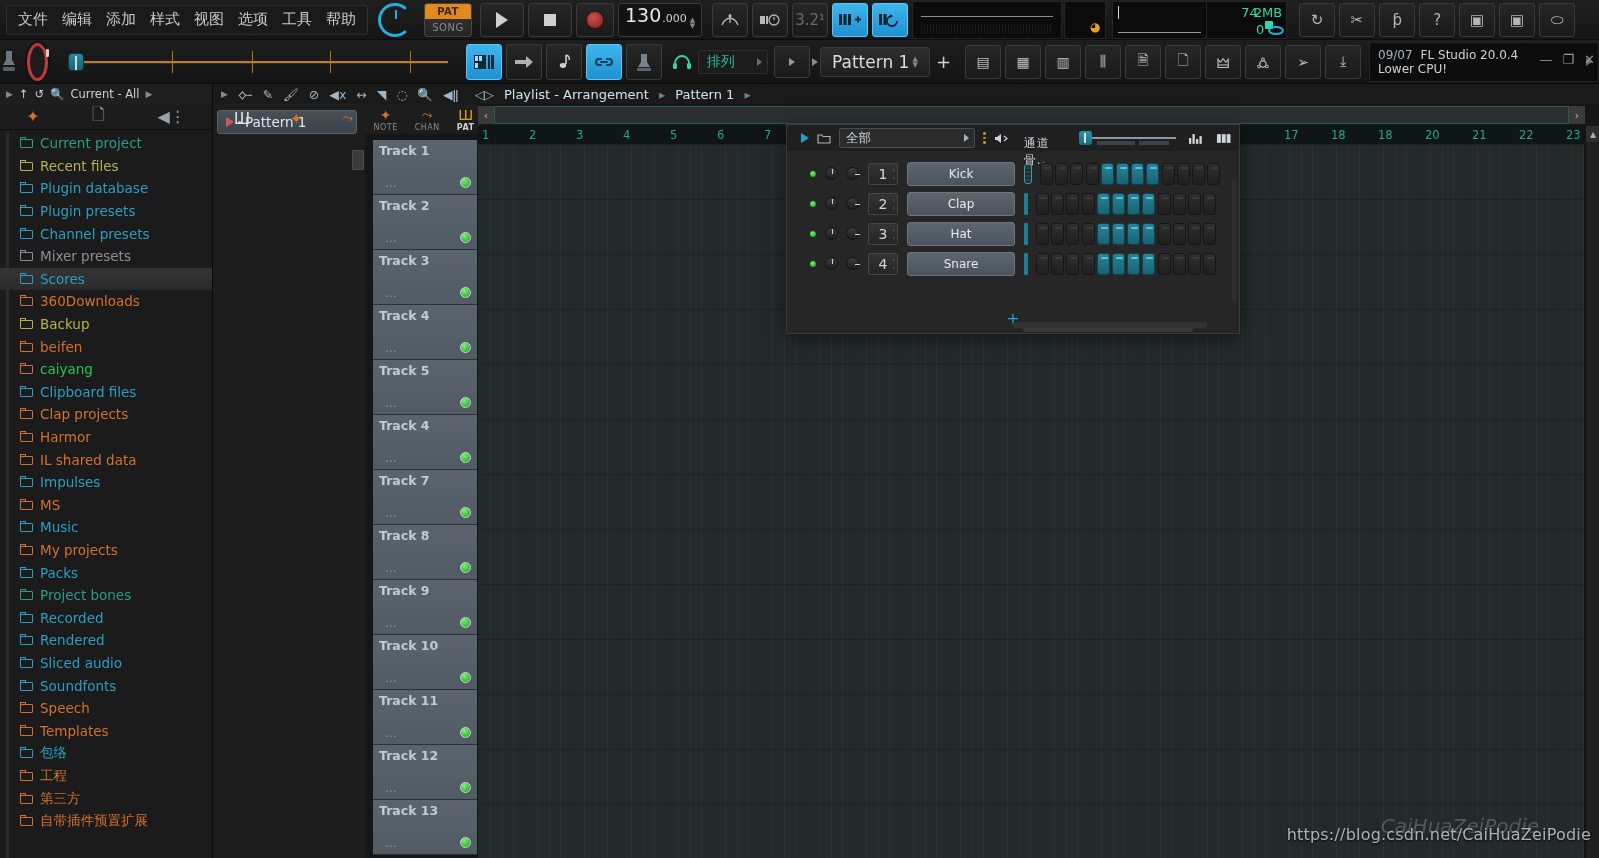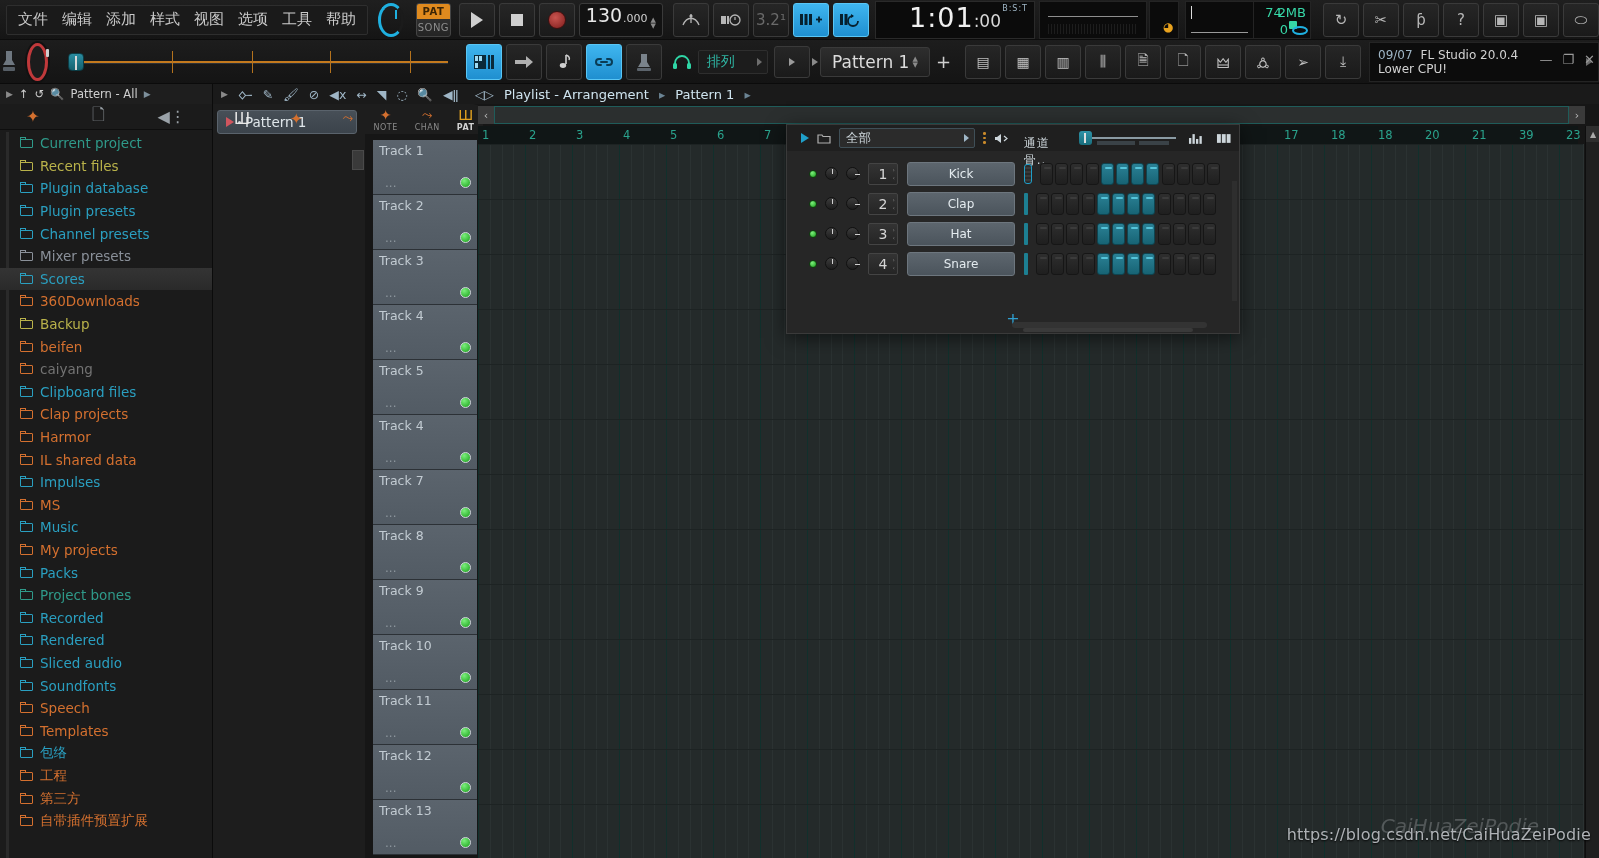--- a/index.html
+++ b/index.html
@@ -214,21 +214,21 @@
   }
   .tl-num{position:absolute;font-size:11.5px;color:#2aa38d;}
 
   .tracks{position:absolute;left:373px;top:140px;width:104px;height:718px;overflow:hidden;}
   .track{
     height:55px;margin-bottom:0px;
     background:linear-gradient(#5b646d,#525b64);
     border-bottom:1px solid #2c3136;position:relative;
     border-top-right-radius:0;
   }
-  .track .nm{position:absolute;left:6px;top:3px;color:#c2cbd2;font-size:12.5px;}
+  .track .nm{position:absolute;left:6px;top:3px;color:#c2cbd2;font-size:12.5px;font-weight:bold;}
   .track .dots{position:absolute;left:12px;bottom:4px;color:#8d979e;font-size:12px;}
   .track .led{position:absolute;right:6px;bottom:6px;width:11px;height:11px;border-radius:50%;
     background:radial-gradient(circle at 35% 30%,#7cf07c,#17a017);border:1.5px solid #cfd6da;}
 
   .grid{
     position:absolute;left:478px;top:144px;width:1105px;height:714px;
     background:#242a2a;
   }
   .grid .vmaj{position:absolute;top:0;bottom:0;width:1px;background:#11302c;}
   .grid .vmin{position:absolute;top:0;bottom:0;width:1px;background:#2b3232;}
@@ -376,25 +376,20 @@
     </div>
     <div class="tbtn on" style="width:36px">
       <svg width="24" height="15" viewBox="0 0 24 15">
           <rect x="1" y="2" width="3" height="11" fill="#06202e"></rect>
           <rect x="5.5" y="2" width="3" height="11" fill="#06202e"></rect>
           <path d="M14 4 a5 5 0 1 0 5 5" stroke="#06202e" fill="none" stroke-width="1.8"></path>
           <path d="M12 2 l3 2 -3 2z" fill="#06202e"></path>
         </svg>
     </div>
 
-    <div class="time-display">
-      <span class="big">1:01</span>
-      <span class="small">:00</span>
-      <span class="bst">B:S:T</span>
-    </div>
 
     <div class="meterbox">
       <div class="line"></div>
       <div class="hatch"></div>
     </div>
     <div class="clockbox">
       <span class="c">◕</span>
     </div>
 
     <div class="cpubox">
@@ -557,21 +552,21 @@
       <span>✕</span>
     </div>
   </div>
 
   <div class="sidebar">
     <div class="sb-head">
       <span style="color:#8a8a8a;font-size:9px">▶</span>
       <span style="color:#cfcfcf">↑</span>
       <span style="color:#cfcfcf">↺</span>
       <span style="color:#cfcfcf">🔍</span>
-      <span>Pattern - All</span>
+      <span>Current - All</span>
       <span style="color:#7d8f9b;font-size:9px">▶</span>
     </div>
     <div class="sb-tabs">
       <span style="color:#d4702f">✦</span>
       <span style="color:#9aa2a8">🗋</span>
       <span style="color:#9aa2a8">◀⋮</span>
     </div>
     <div class="sb-scrollbar"></div>
     <div class="sb-list" id="sblist">
         <div class="sb-item">
@@ -642,21 +637,21 @@
             <span class="t"></span>
             <span class="b"></span>
           </span>
           <span style="color: rgb(212, 112, 47);">beifen</span>
         </div>
         <div class="sb-item">
           <span class="sb-ic folder" style="color: rgb(212, 112, 47);">
             <span class="t"></span>
             <span class="b"></span>
           </span>
-          <span style="color: #737373;">caiyang</span>
+          <span style="color: #22c55e;">caiyang</span>
         </div>
         <div class="sb-item">
           <span class="sb-ic folder" style="color: rgb(42, 159, 192);">
             <span class="t"></span>
             <span class="b"></span>
           </span>
           <span style="color: rgb(42, 159, 192);">Clipboard files</span>
         </div>
         <div class="sb-item">
           <span class="sb-ic folder" style="color: rgb(212, 112, 47);">
@@ -853,21 +848,21 @@
       <span class="tl-num" style="left: 98px;">3</span>
       <span class="tl-num" style="left: 145px;">4</span>
       <span class="tl-num" style="left: 192px;">5</span>
       <span class="tl-num" style="left: 239px;">6</span>
       <span class="tl-num" style="left: 286px;">7</span>
       <span class="tl-num" style="left: 806px;">17</span>
       <span class="tl-num" style="left: 853px;">18</span>
       <span class="tl-num" style="left: 900px;">18</span>
       <span class="tl-num" style="left: 947px;">20</span>
       <span class="tl-num" style="left: 994px;">21</span>
-      <span class="tl-num" style="left: 1041px;">39</span>
+      <span class="tl-num" style="left: 1041px;">22</span>
       <span class="tl-num" style="left: 1088px;">23</span>
     </div>
 
   <div class="grid" id="plgrid">
       <div class="vmaj" style="left: 0px;"></div>
       <div class="vmin" style="left: 11.75px;"></div>
       <div class="vmin" style="left: 23.5px;"></div>
       <div class="vmin" style="left: 35.25px;"></div>
       <div class="vmaj" style="left: 47px;"></div>
       <div class="vmin" style="left: 58.75px;"></div>

